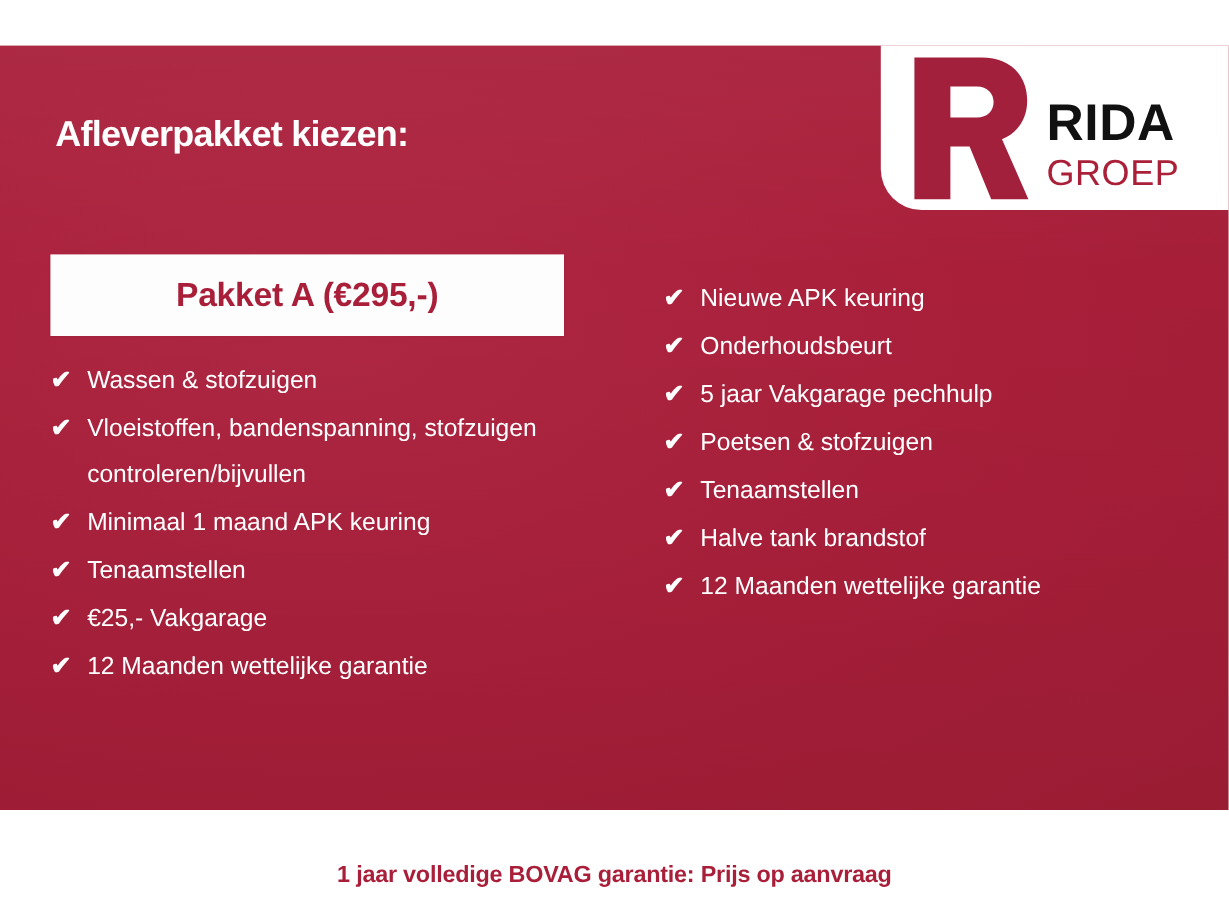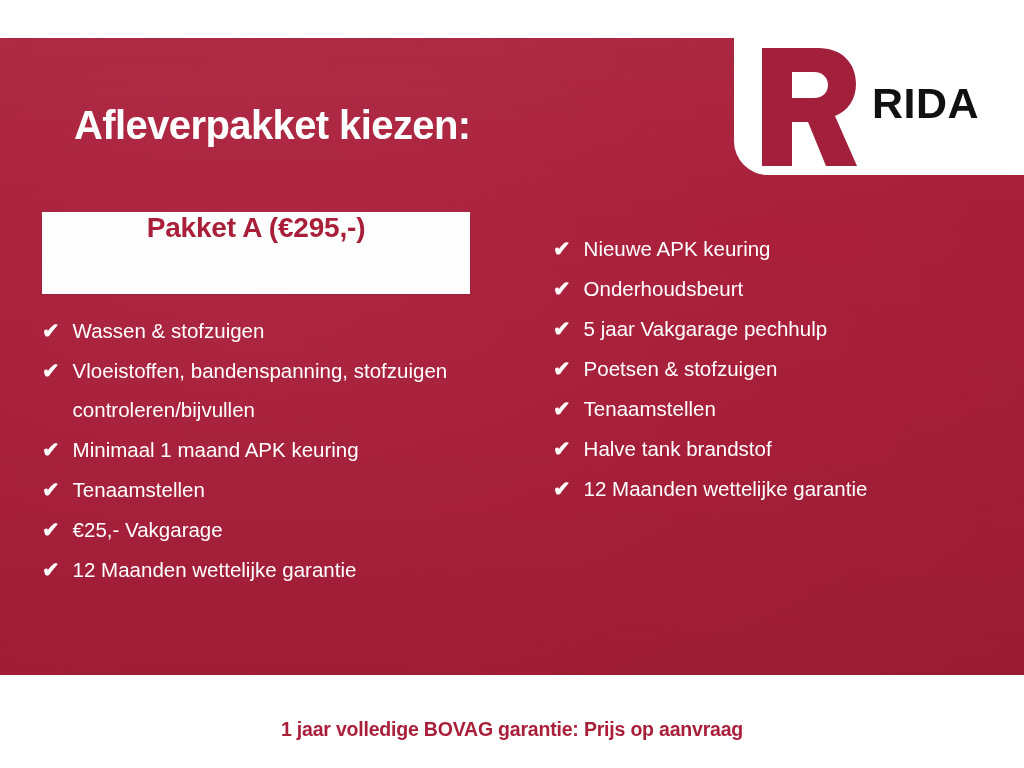--- a/index.html
+++ b/index.html
@@ -37,27 +37,26 @@
     inset:0;
     background: linear-gradient(180deg, rgba(255,255,255,0.045) 0%, rgba(0,0,0,0.0) 30%, rgba(0,0,0,0.05) 100%);
     pointer-events:none;
   }
 
   
   .title {
     position: absolute;
     left: 46px;
     top: 76px;
-    font-size: 40px;
+    font-size: 30px;
     font-weight: 800;
     color: #ffffff;
     letter-spacing: -0.6px;
     z-index: 5;
     white-space: nowrap;
-    margin-left: 28px;
   }
 
   
   .logo-plate {
     position: absolute;
     right: 0;
     top: 38px;
     width: 290px;
     height: 137px;
     background: #ffffff;
@@ -106,22 +105,23 @@
     display: flex;
     gap: 83px;
     padding: 0 42px;
     box-sizing: border-box;
   }
   .col {
     width: 428px;
   }
   .pkg-header {
     background: #fdfdfd;
-    height: 82px;
-    display: flex;
+    height: 68px;
+    display: flex;
+    align-items: center;
     justify-content: center;
     box-shadow: 0 1px 2px rgba(0,0,0,0.08);
   }
   .pkg-header-text {
     font-size: 28px;
     font-weight: 800;
     color: #A91F3A;
     letter-spacing: -0.2px;
     white-space: nowrap;
   }
@@ -186,20 +186,21 @@
 
   <div class="logo-plate">
     <span class="logo-mark">
       <svg viewBox="0 0 104 122" width="104" height="122" aria-hidden="true">
         <path d="M6 2 H62 C86 2 100 17 100 38 C100 53 92 65 79 70 L101 120 H70 L52 76 H36 V120 H6 Z
                  M36 26 V52 H58 C67 52 72 46 72 39 C72 32 67 26 58 26 Z" fill="#A3203C"></path>
       </svg>
     </span>
     <span class="logo-words">
       <span class="logo-rida">RIDA</span>
+      <span class="logo-groep">GROEP</span>
     </span>
   </div>
 
   <div class="columns">
 
     <div class="col">
       <div class="pkg-header">
         <span class="pkg-header-text">Pakket A (€295,-)</span>
       </div>
       <ul class="feature-list">

